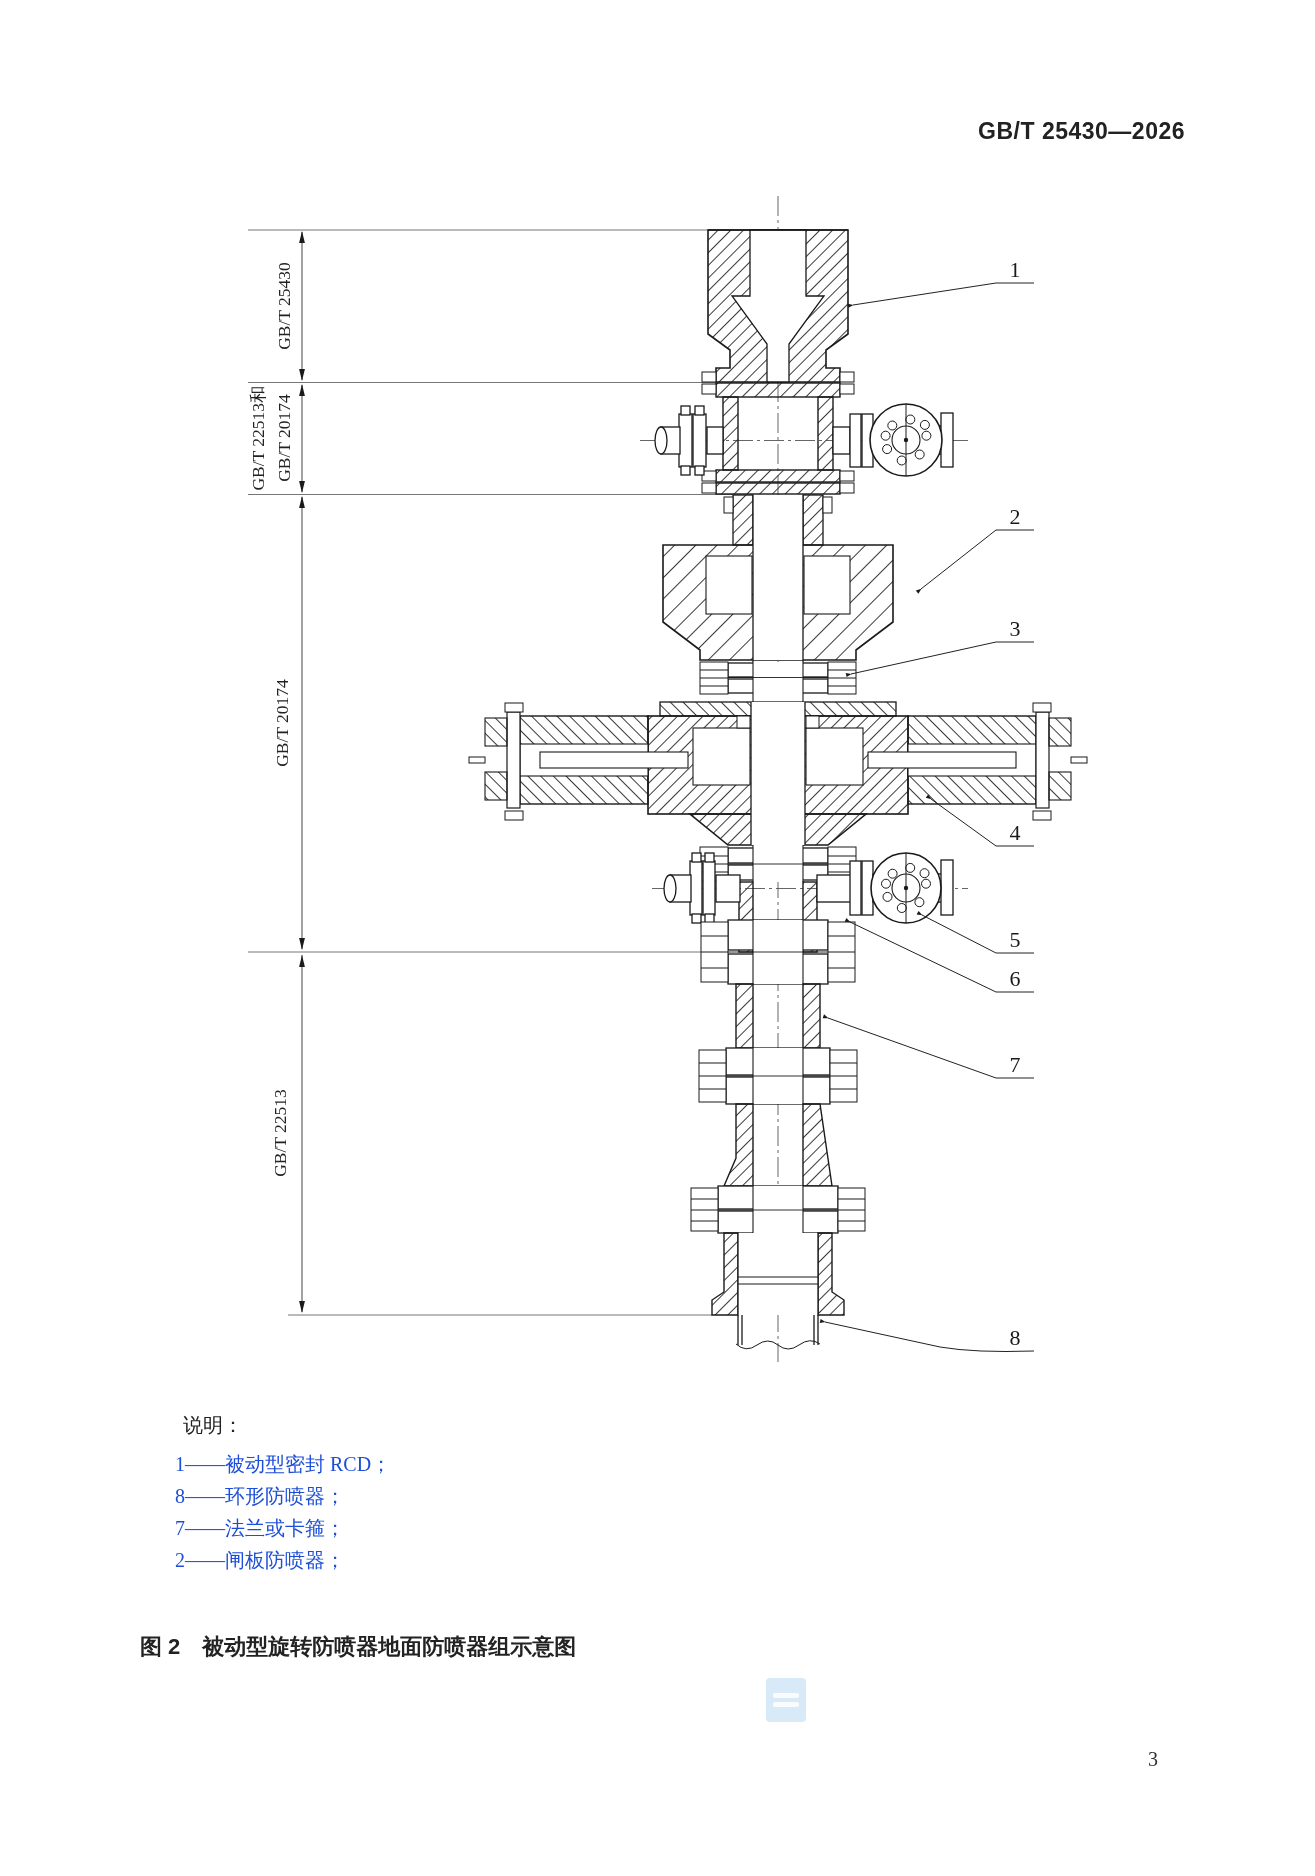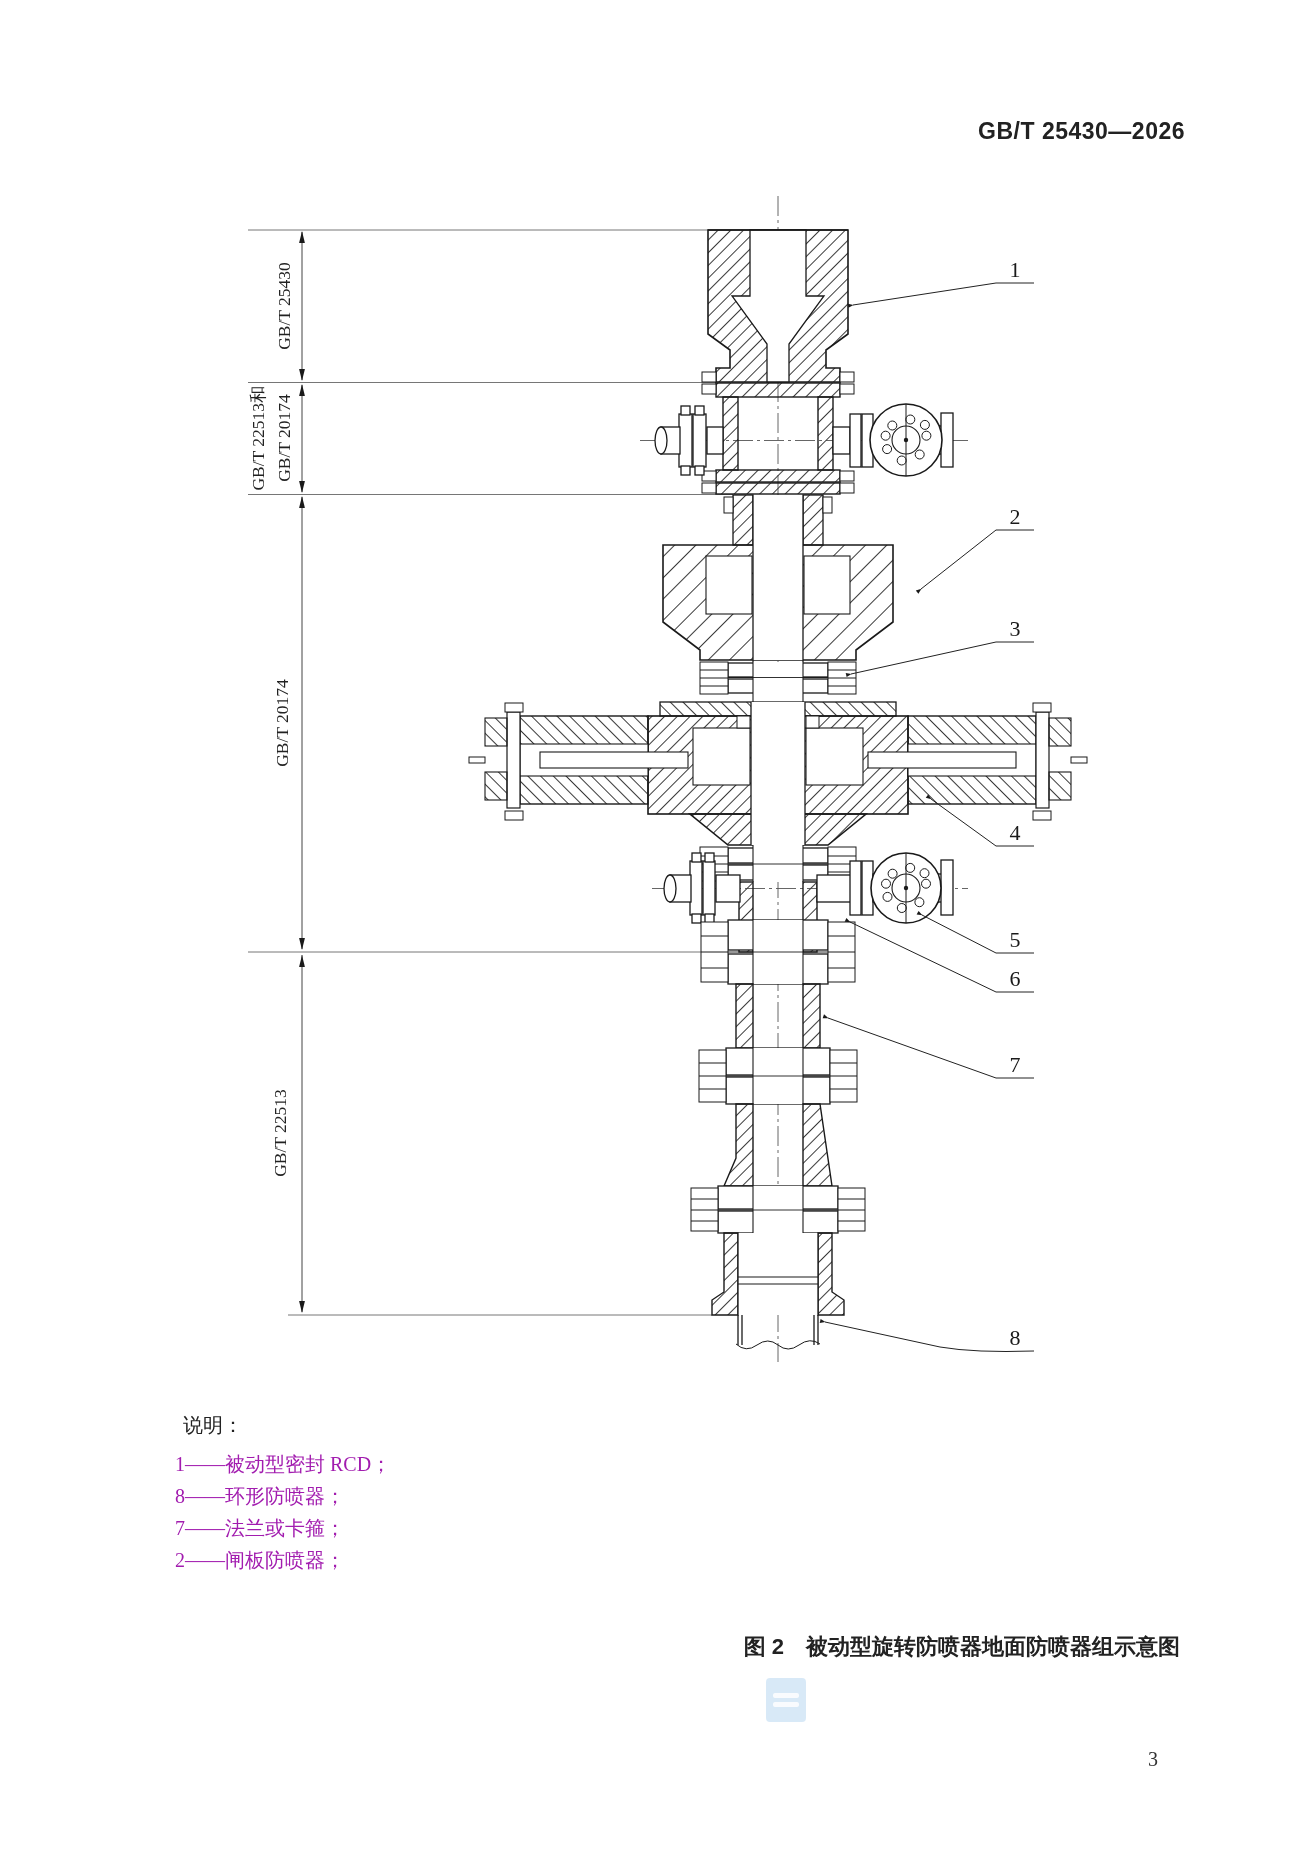--- a/index.html
+++ b/index.html
@@ -7,24 +7,24 @@
         font-family:"Liberation Serif", serif;color:#1a1a1a;overflow:hidden;}
   #std-header{position:absolute;top:118px;left:0;width:1185px;text-align:right;
         font-family:"Liberation Sans", sans-serif;font-size:23px;font-weight:600;
         letter-spacing:.5px;color:#222;}
   #diagram-svg{position:absolute;left:0;top:0;}
   .legend{position:absolute;left:175px;font-size:20px;color:#222;margin-left:8px;}
   #legend-title{top:1412px;}
   .legend-col{position:absolute;top:1448px;}
   #legend-col-left{left:175px;}
   #legend-col-right{left:578px;}
-  .legend-row{height:32px;line-height:32px;white-space:nowrap;font-size:20px;color:#a21caf;}
+  .legend-row{height:32px;line-height:32px;white-space:nowrap;font-size:20px;color:#1d4ed8;}
   #note-line{position:absolute;left:175px;top:1578px;font-size:20px;color:#222;white-space:nowrap;}
   #note-line b{font-weight:700;}
-  #fig-caption{position:absolute;left:140px;top:1632px;width:1040px;text-align:right;
+  #fig-caption{position:absolute;left:140px;top:1632px;width:1040px;text-align:left;
         font-family:"Liberation Sans", sans-serif;font-weight:700;font-size:22px;color:#222;}
   #watermark{position:absolute;left:766px;top:1678px;width:40px;height:44px;border-radius:4px;
         opacity:.8;display:flex;flex-direction:column;justify-content:center;gap:4px;align-items:center;}
   #watermark i{display:block;width:26px;height:5px;background:rgba(255,255,255,.85);border-radius:2px;}
   #page-number{position:absolute;left:1128px;top:1748px;width:50px;text-align:center;font-size:20px;color:#333;}
 </style>
 </head>
 <body>
 
 <div id="page">

